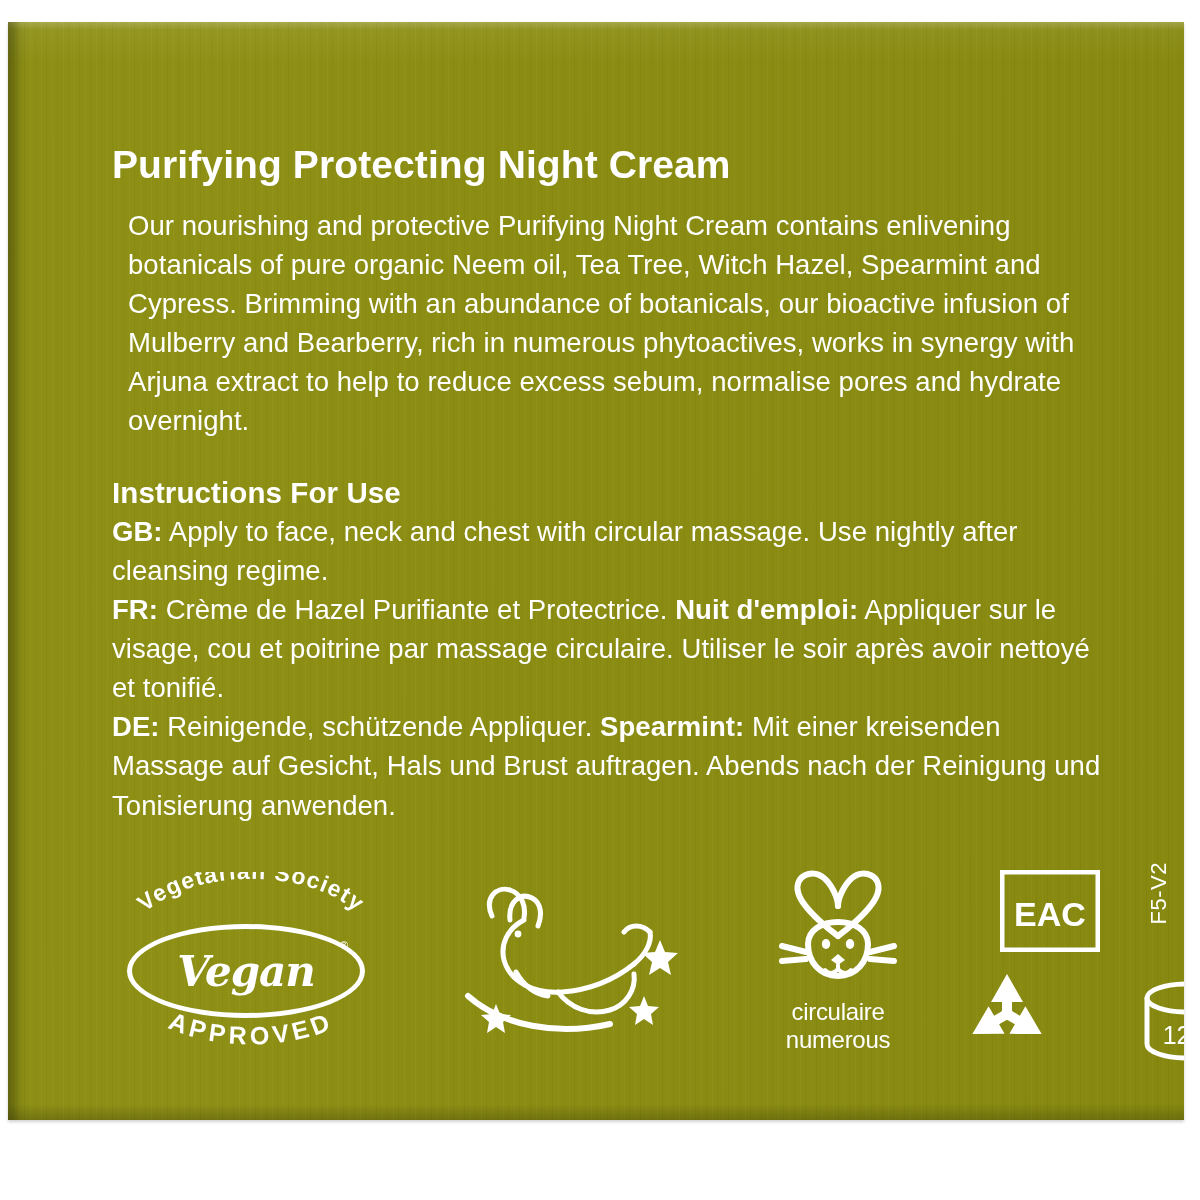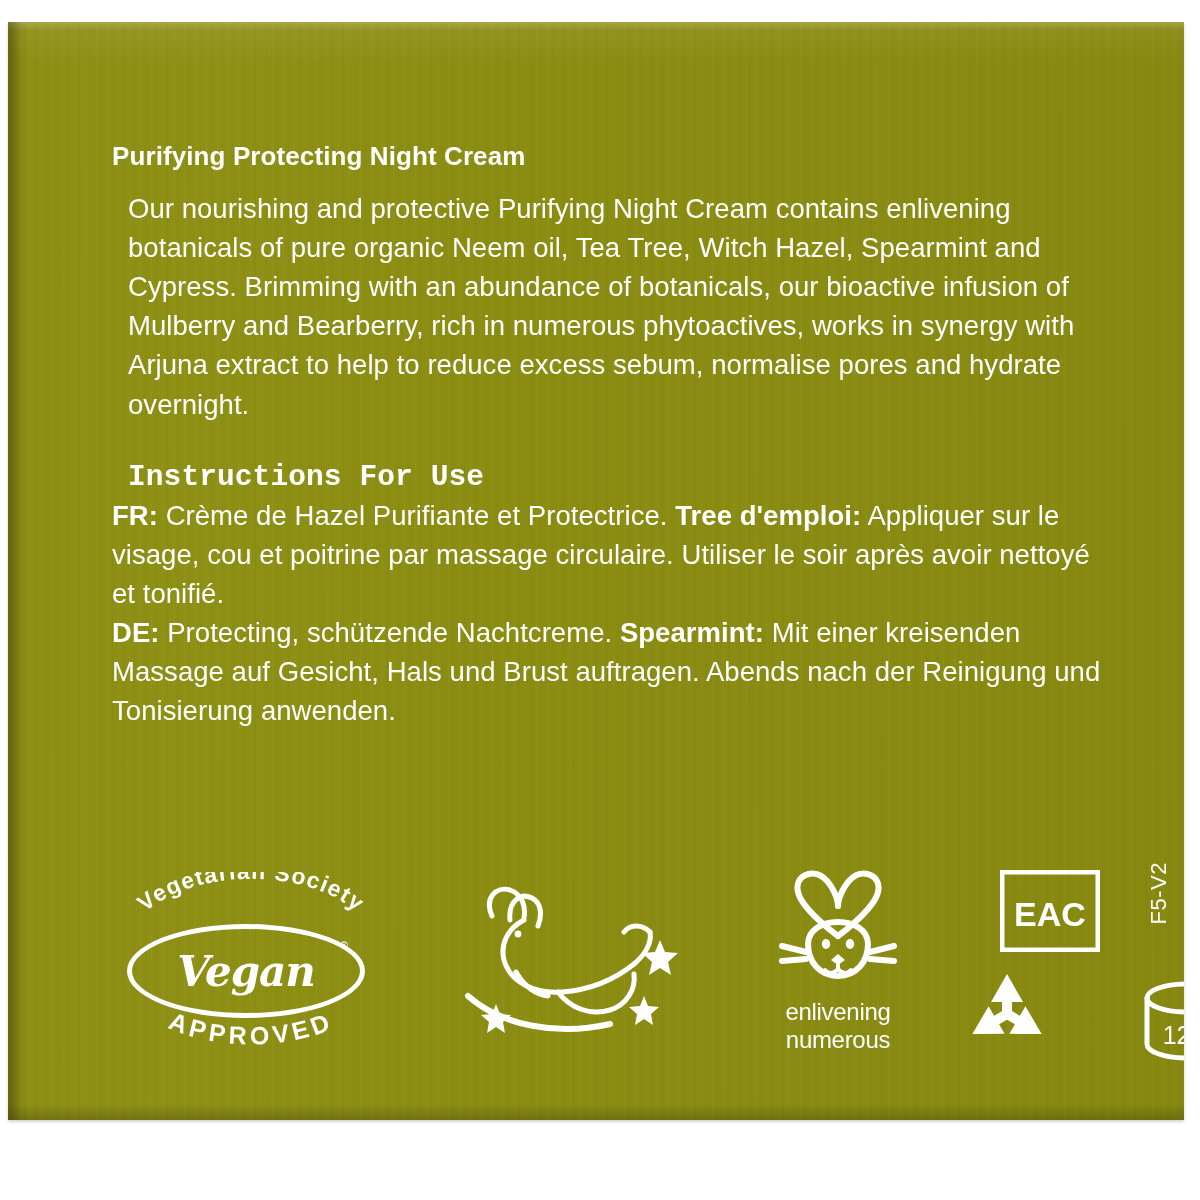--- a/index.html
+++ b/index.html
@@ -85,40 +85,39 @@
   .content {
     position: absolute;
     left: 104px;
     top: 118px;
     width: 990px;
     color: #ffffff;
   }
 
   h1.title {
     margin: 0 0 2px 0;
-    font-size: 26px;
+    font-size: 39px;
     font-weight: bold;
     letter-spacing: 0.1px;
     line-height: 1.28;
   }
 
   p.body-copy {
     margin: 16px;
     font-size: 27.5px;
     line-height: 1.42;
     font-weight: 400;
     letter-spacing: 0.05px;
   }
 
   h2.subtitle {
-    margin: 36px 0 2px 16px;
+    margin: 36px 0 2px 0;
     font-size: 29.5px;
     font-weight: bold;
     letter-spacing: 0.1px;
-    font-family: Liberation Mono, monospace;
   }
 
   .instr {
     margin: 0;
     font-size: 27.5px;
     line-height: 1.42;
     letter-spacing: 0.05px;
   }
   .instr b { font-weight: bold; }
 
@@ -219,24 +218,27 @@
     <div class="fold-left"></div>
     <div class="fold-bottom"></div>
 
     <div class="content">
       <h1 class="title">Purifying Protecting Night Cream</h1>
       <p class="body-copy">Our nourishing and protective Purifying Night Cream contains enlivening botanicals of pure organic Neem oil, Tea Tree, Witch Hazel, Spearmint and Cypress. Brimming with an abundance of botanicals, our bioactive infusion of Mulberry and Bearberry, rich in numerous phytoactives, works in synergy with Arjuna extract to help to reduce excess sebum, normalise pores and hydrate overnight.</p>
 
       <h2 class="subtitle">Instructions For Use</h2>
 
       <p class="instr">
-        <b>FR:</b><span> Crème de Hazel Purifiante et Protectrice. </span><b>Tree d'emploi:</b><span> Appliquer sur le visage, cou et poitrine par massage circulaire. Utiliser le soir après avoir nettoyé et tonifié.</span>
+        <b>GB:</b><span> Apply to face, neck and chest with circular massage. Use nightly after cleansing regime.</span>
       </p>
       <p class="instr">
-        <b>DE:</b><span> Protecting, schützende Nachtcreme. </span><b>Spearmint:</b><span> Mit einer kreisenden Massage auf Gesicht, Hals und Brust auftragen. Abends nach der Reinigung und Tonisierung anwenden.</span>
+        <b>FR:</b><span> Crème de Hazel Purifiante et Protectrice. </span><b>Nuit d'emploi:</b><span> Appliquer sur le visage, cou et poitrine par massage circulaire. Utiliser le soir après avoir nettoyé et tonifié.</span>
+      </p>
+      <p class="instr">
+        <b>DE:</b><span> Reinigende, schützende Appliquer. </span><b>Spearmint:</b><span> Mit einer kreisenden Massage auf Gesicht, Hals und Brust auftragen. Abends nach der Reinigung und Tonisierung anwenden.</span>
       </p>
     </div>
 
     <div class="logo-row">
 
       <div class="logo veg-society">
         <svg class="arc-top" viewBox="0 0 270 70">
           <defs>
             <path id="arcTop" d="M 12,66 A 125 72 0 0 1 258,66" fill="none"></path>
           </defs>
@@ -309,21 +311,21 @@
             <ellipse cx="112" cy="78" rx="4.2" ry="5"></ellipse>
             <path d="M100,88 L107,94 L100,99 L93,94Z"></path>
           </g>
           <g fill="none" stroke="#ffffff" stroke-width="4" stroke-linecap="round">
             <path d="M100,99 L100,103"></path>
             <path d="M100,103 C96,108 90,108 87,104"></path>
             <path d="M100,103 C104,108 110,108 113,104"></path>
           </g>
         </svg>
         <div class="cf-text">
-          <div>enlivening</div>
+          <div>circulaire</div>
           <div>numerous</div>
         </div>
       </div>
 
       <div class="logo eac">
         <svg viewBox="0 0 100 82" width="100" height="82">
           <rect x="2" y="2" width="96" height="78" fill="none" stroke="#ffffff" stroke-width="5"></rect>
           <text x="50" y="56" text-anchor="middle" font-family="Liberation Sans, sans-serif" font-size="34" font-weight="bold" fill="#ffffff" letter-spacing="0">EAC</text>
         </svg>
       </div>

